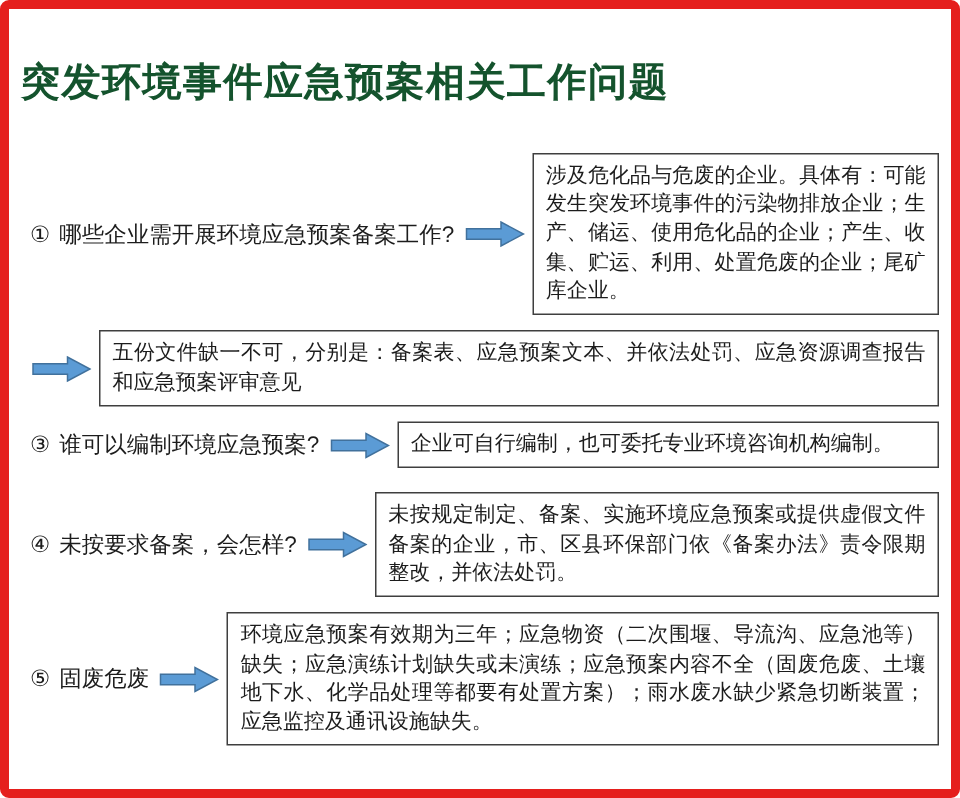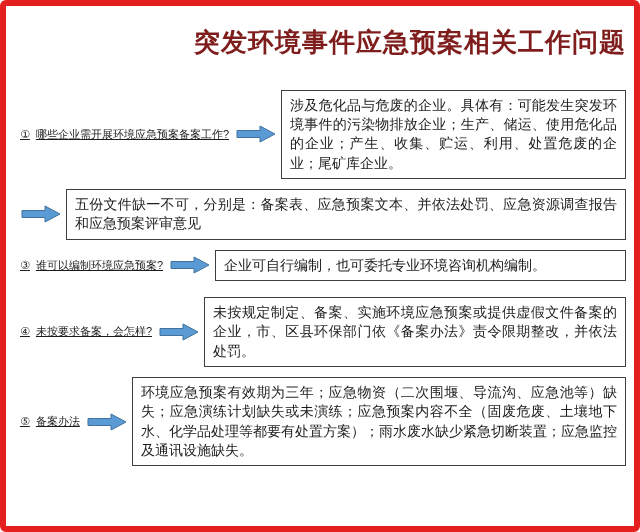--- a/index.html
+++ b/index.html
@@ -17,42 +17,41 @@
     background: #ffffff;
     overflow: hidden;
   }
   .inner {
     box-sizing: border-box;
     width: 100%;
     height: 100%;
     padding: 20px 8px 10px 8px;
   }
   .title {
-    text-align: right;
+    text-align: left;
     font-size: 26px;
     font-weight: bold;
-    color: #7f1d1d;
+    color: #14532d;
     letter-spacing: 1px;
-    margin: 0 0 30px 0;
+    margin: 12px 0 30px 0;
     line-height: 1.3;
   }
   .qa-row {
     display: flex;
     align-items: center;
     margin-bottom: 10px;
   }
   .qa-row.gap-lg { margin-bottom: 16px; justify-content: space-between; }
   .qa-row:last-child { margin-bottom: 0; }
   .q {
     flex: 0 0 auto;
     white-space: nowrap;
-    font-size: 11px;
+    font-size: 15px;
     color: #1c1c1c;
     padding-left: 6px;
-    text-decoration: underline;
   }
   .qnum { margin-right: 6px; }
   .arrow {
     flex: 0 0 auto;
     margin: 0 5px 0 7px;
     display: block;
   }
   .arrow polygon {
     fill: #5b9bd5;
     stroke: #41719c;
@@ -112,21 +111,21 @@
         <span class="qnum">④</span><span>未按要求备案，会怎样?</span>
       </div>
       <svg class="arrow" width="40" height="18" viewBox="0 0 40 18">
         <polygon points="1,5.5 24,5.5 24,1 39,9 24,17 24,12.5 1,12.5"></polygon>
       </svg>
       <div class="abox">未按规定制定、备案、实施环境应急预案或提供虚假文件备案的企业，市、区县环保部门依《备案办法》责令限期整改，并依法处罚。</div>
     </div>
 
     <div class="qa-row">
       <div class="q">
-        <span class="qnum">⑤</span><span>备案办法</span>
+        <span class="qnum">⑤</span><span>固废危废</span>
       </div>
       <svg class="arrow" width="40" height="18" viewBox="0 0 40 18">
         <polygon points="1,5.5 24,5.5 24,1 39,9 24,17 24,12.5 1,12.5"></polygon>
       </svg>
       <div class="abox">环境应急预案有效期为三年；应急物资（二次围堰、导流沟、应急池等）缺失；应急演练计划缺失或未演练；应急预案内容不全（固废危废、土壤地下水、化学品处理等都要有处置方案）；雨水废水缺少紧急切断装置；应急监控及通讯设施缺失。</div>
     </div>
 
   </div>
 </div>
 

